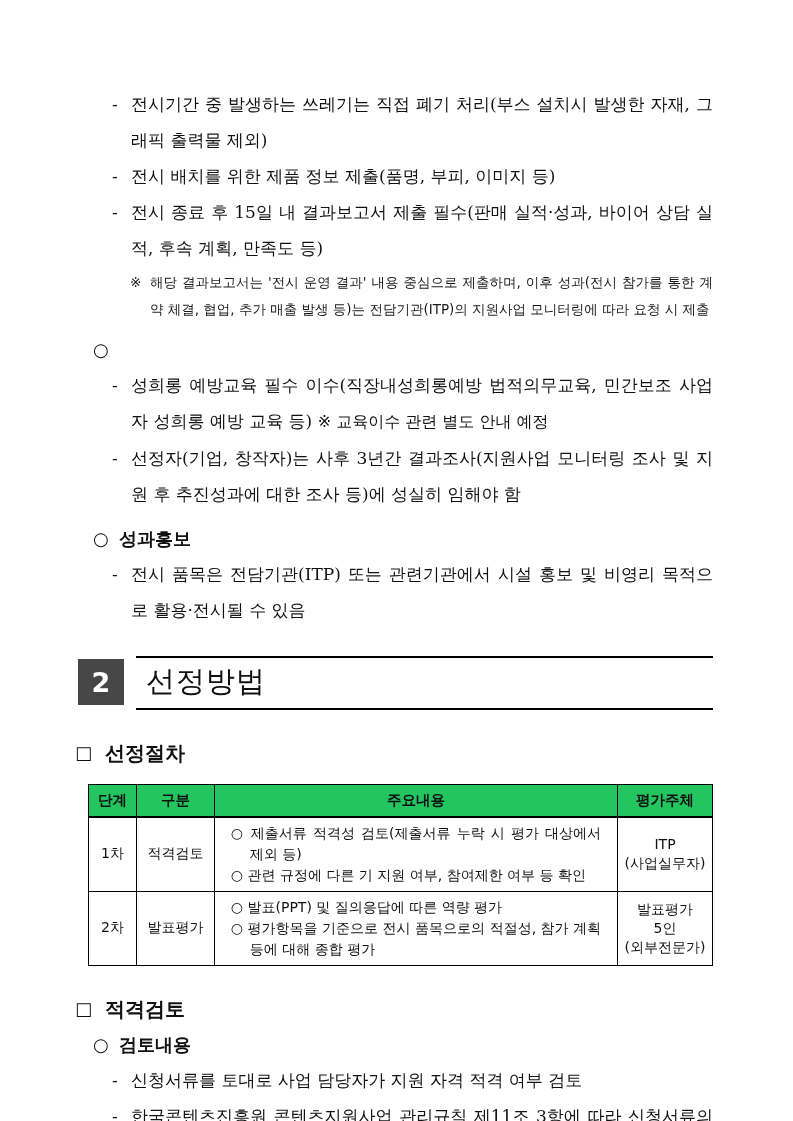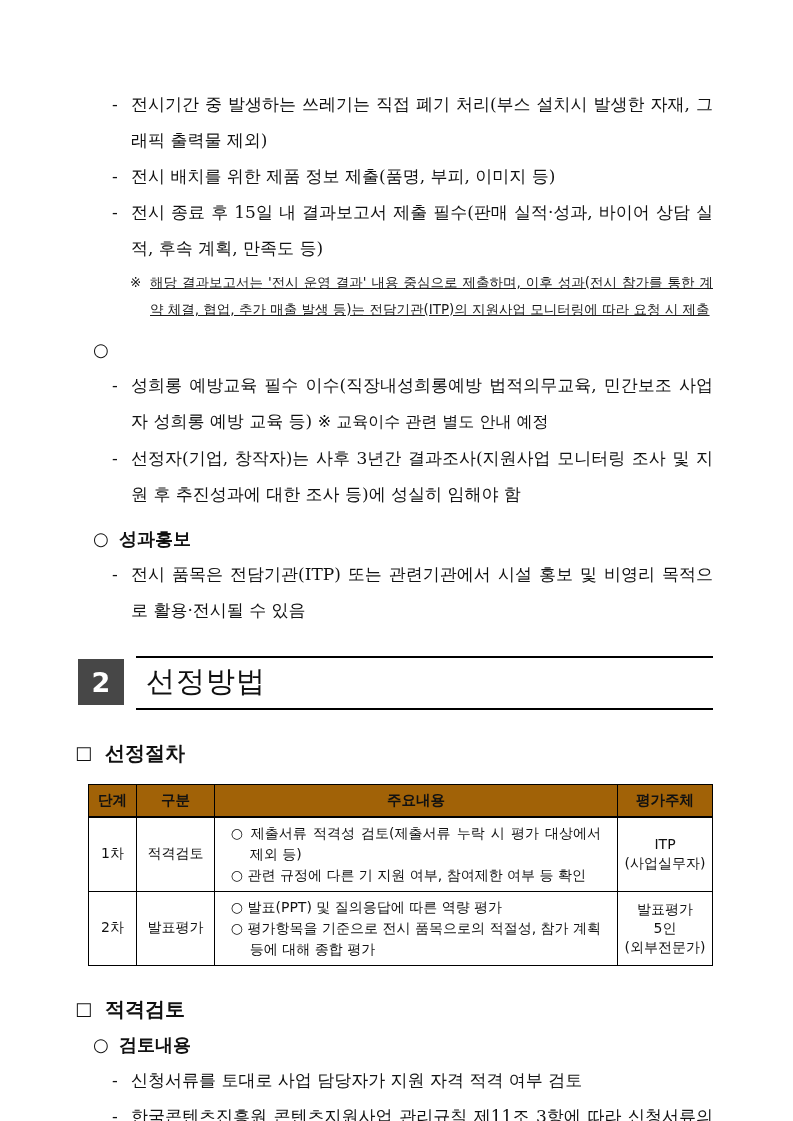--- a/index.html
+++ b/index.html
@@ -29,21 +29,21 @@
   .note-item {
     display: flex;
     font-family: "DejaVu Sans", sans-serif;
     font-size: 13.5px;
     line-height: 27px;
     margin-left: 55px;
     margin-top: 3px;
     color: #1a1a1a;
   }
   .note-item .marker { width: 20px; flex: 0 0 20px; }
-  .note-item .txt { flex: 1; text-align: justify; text-decoration: underline; }
+  .note-item .txt { flex: 1; text-align: justify; }
 
   .inline-note {
     font-family: "DejaVu Sans", sans-serif;
     font-size: 16px;
   }
 
   
   .circle-heading {
     display: flex;
     font-family: "DejaVu Sans", sans-serif;
@@ -109,21 +109,21 @@
     font-family: "DejaVu Sans", sans-serif;
     font-size: 14px;
     border: 1.5px solid #000;
   }
   .sel-table th, .sel-table td {
     border: 1px solid #000;
     padding: 4px 5px;
     vertical-align: middle;
   }
   .sel-table thead th {
-    background: #a16207;
+    background: #22c55e;
     font-weight: bold;
     font-size: 14.5px;
     text-align: center;
     height: 32px;
     border-bottom: 2px solid #000;
   }
   .sel-table td.center { text-align: center; }
   .sel-table td.content-cell { text-align: left; padding: 5px 16px; }
   .content-line {
     padding-left: 19px;

